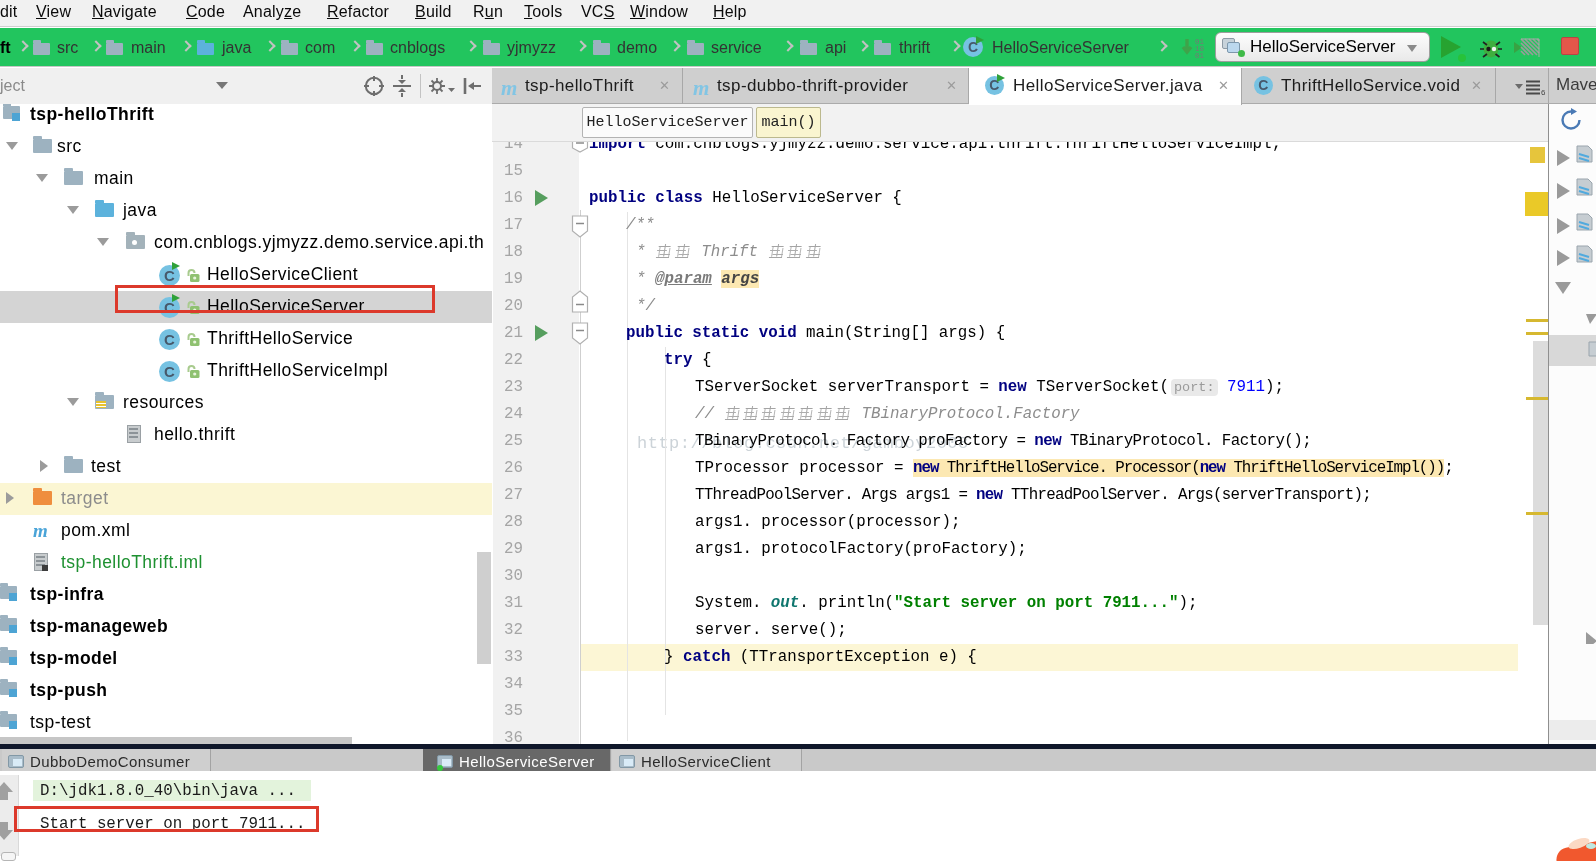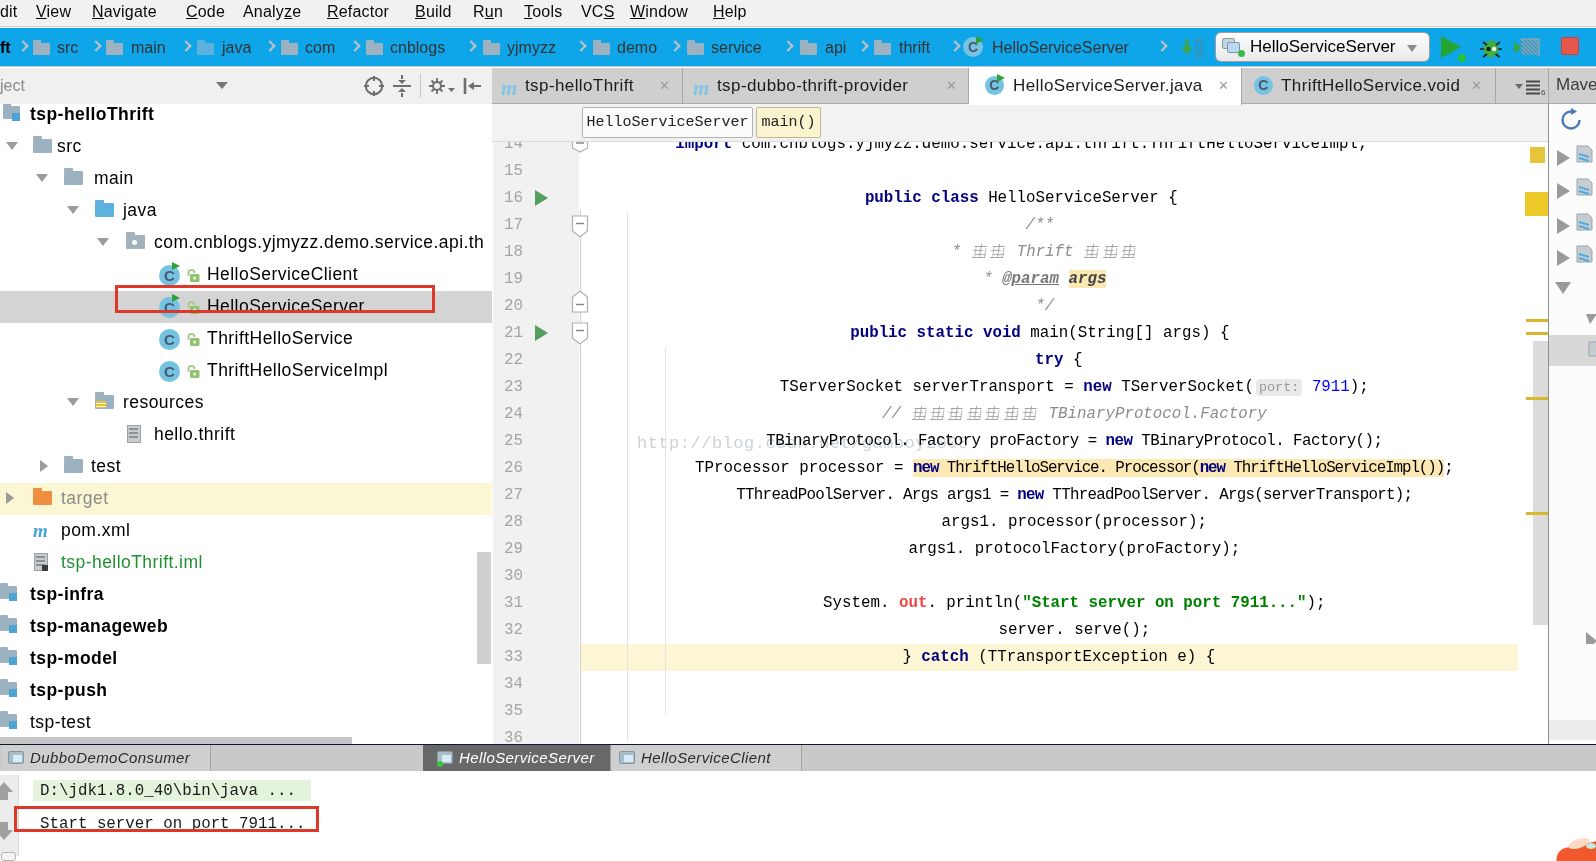--- a/index.html
+++ b/index.html
@@ -6,21 +6,21 @@
   html,body { width:1596px; height:861px; overflow:hidden; background:#fff;
     font-family:"Liberation Sans", sans-serif; }
   .abs { position:absolute; }
   .mono { font-family:"Liberation Mono", monospace; }
   
   #menubar { position:absolute; left:0; top:0; width:1596px; height:27px;
     background:#f1f1f1; border-bottom:1px solid #cfcfcf; z-index:20; }
   #menubar span { position:absolute; top:3px; font-size:16px; color:#0a0a0a; letter-spacing:0.2px; }
   
   #navbar { position:absolute; left:0; top:28px; width:1596px; height:39px;
-    background:#0ea5e9; border-bottom:1px solid #c6c6c6; z-index:20; }
+    background:#22c55e; border-bottom:1px solid #c6c6c6; z-index:20; }
   .bc { position:absolute; top:11px; font-size:16px; color:#333; }
   .fol { position:absolute; top:15px; width:17px; height:12px; background:#9db2c0;
     border-radius:1px; }
   .fol::before { content:""; position:absolute; left:0; top:-3px; width:8px;
     height:3px; background:inherit; border-radius:1px 1px 0 0; }
   .chv { position:absolute; top:14px; width:8px; height:8px;
     border-top:2px solid #c2c2c2; border-right:2px solid #c2c2c2;
     transform:rotate(45deg); }
   .cico { position:absolute; width:20px; height:20px; border-radius:50%;
     background:#76c2e2; color:#47596b; font-size:14px; font-weight:bold;
@@ -73,44 +73,44 @@
     background:#f1f1f1; z-index:2; }
   #ehead { position:absolute; left:492px; top:104px; width:1056px; height:38px;
     background:#f2f2f2; border-bottom:1px solid #dadada; z-index:6; }
   pre { font-family:"Liberation Mono", monospace; font-size:15.8px;
     line-height:27px; }
   #nums { position:absolute; left:493px; top:131px; width:30px; text-align:right;
     color:#a5a5a5; z-index:3; font-family:"Liberation Mono"; font-size:15.8px;
     line-height:27px; }
   #codep { position:absolute; left:589px; top:131px; z-index:3;
     font-family:"Liberation Mono", monospace; font-size:15.8px; color:#000; }
-  .cl { height:27px; line-height:27px; white-space:pre;text-align:center; }
+  .cl { height:27px; line-height:27px; white-space:pre; }
   .hint { background:#e9e9e9; color:#9a9a9a; border-radius:4px; padding:1px 3px;
     font-size:13.5px; margin-left:2px; }
   .kw { color:#000080; font-weight:bold; }
   .cm { color:#8c8c8c; font-style:italic; }
   .st { color:#008000; font-weight:bold; }
   .nu { color:#0000ff; }
-  .fld { color:#ef4444; font-weight:bold; }
+  .fld { color:#0f766e; font-style:italic; font-weight:bold; }
   .hl { background:#fce8b2; }
   
   .cj { display:inline-block; width:14px; height:14px; margin:0 2.2px -2px 2.2px;
     background:
       linear-gradient(#a4a4a4,#a4a4a4) 1px 1.5px/85% 1.2px no-repeat,
       linear-gradient(#adadad,#adadad) 0px 6px/70% 1.1px no-repeat,
       linear-gradient(#adadad,#adadad) 3px 9.5px/75% 1.1px no-repeat,
       linear-gradient(#a4a4a4,#a4a4a4) 0 13px/95% 1.2px no-repeat,
       linear-gradient(#a4a4a4,#a4a4a4) 6.5px 0/1.2px 90% no-repeat,
       linear-gradient(#b5b5b5,#b5b5b5) 2px 3px/1px 70% no-repeat,
       linear-gradient(#b5b5b5,#b5b5b5) 11.5px 4px/1px 75% no-repeat;
     transform:skewX(-9deg);
   }
   
   #runbar { position:absolute; left:0; top:744px; width:1596px; height:27px;
-    background:#c9c9c9; border-top:1px solid #0f172a; z-index:25;font-style:italic; }
+    background:#c9c9c9; border-top:5px solid #0f172a; z-index:25; }
   .rtab { position:absolute; top:0; height:27px; background:#cfcfcf;
     border-right:1px solid #a3a3a3; font-size:15px; letter-spacing:0.4px; color:#2b2b2b; }
   .rtab .lbl { position:absolute; top:4px; }
   #console { position:absolute; left:0; top:771px; width:1596px; height:90px;
     background:#fff; z-index:25; }
   .redbox { position:absolute; border:3px solid #dc392b; z-index:40; }
   .wico { position:absolute; width:16px; height:13px; background:#a9bcc9;
     border:1px solid #8298a6; border-radius:2px; }
   .wico::after { content:""; position:absolute; left:4px; top:3px; width:9px;
     height:7px; background:#d9ebf7; }

